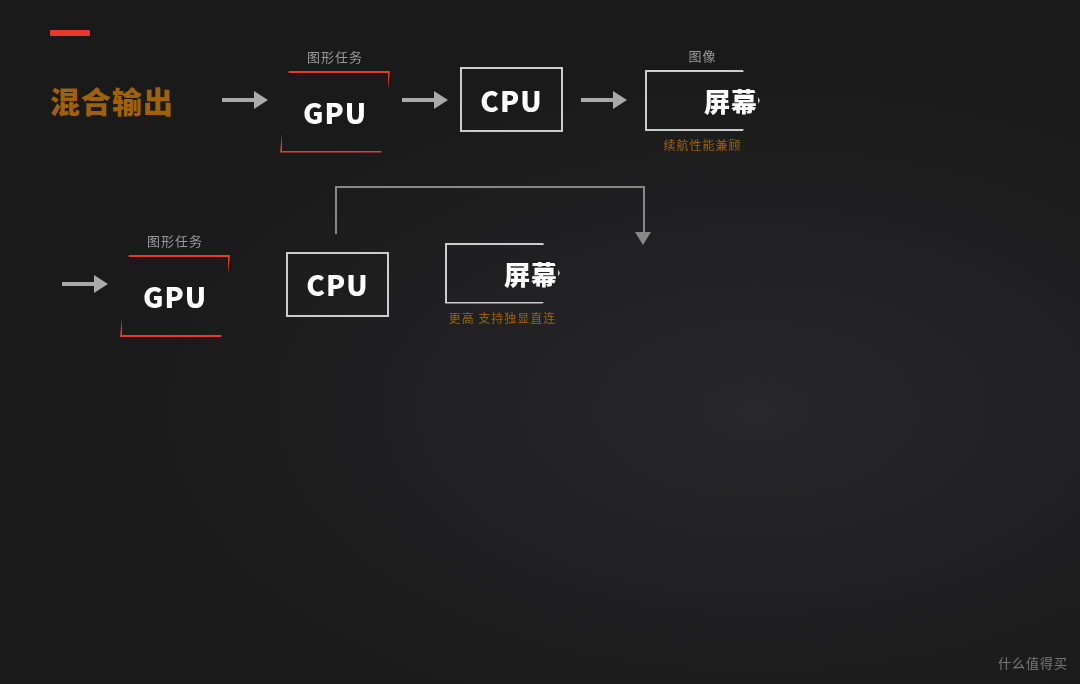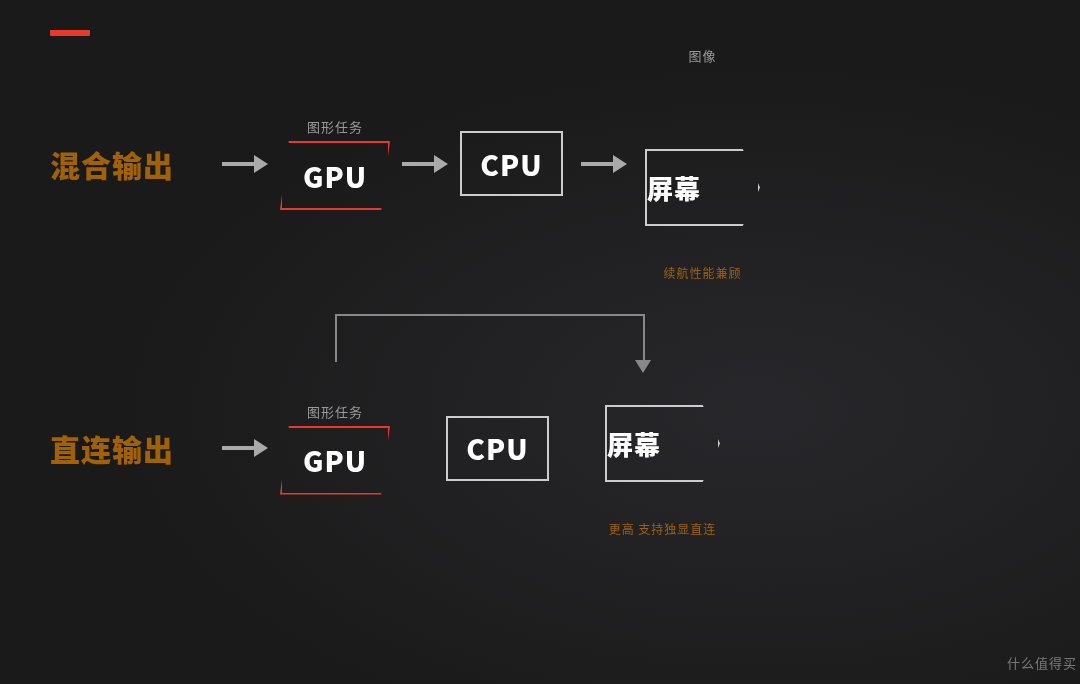--- a/index.html
+++ b/index.html
@@ -109,21 +109,21 @@
     .box-label-top {
       font-size: 13px;
       color: #999999;
       margin-bottom: 5px;
       letter-spacing: 1px;
     }
 
     .gpu-box {
       position: relative;
       width: 110px;
-      height: 69px;
+      height: 82px;
       border: 2.5px solid #e8392a;
       background: transparent;
       display: flex;
       align-items: center;
       justify-content: center;
       clip-path: polygon(8% 0%, 100% 0%, 92% 100%, 0% 100%);
     }
 
     .gpu-box-text {
       font-size: 28px;
@@ -157,33 +157,31 @@
       letter-spacing: 1px;
     }
 
     
     .screen-box-wrapper {
       display: flex;
       flex-direction: column;
       align-items: center;
       flex-shrink: 0;
       position: relative;
-      gap: 33px;
     }
 
     .screen-box {
       width: 115px;
-      height: 77px;
+      height: 61px;
       border: 2.5px solid #cccccc;
       background: transparent;
       display: flex;
       align-items: center;
-      justify-content: flex-start;
+      justify-content: flex-end;
       clip-path: polygon(0% 0%, 85% 0%, 100% 50%, 85% 100%, 0% 100%);
-      margin-top: 46px;
     }
 
     .screen-box-text {
       font-size: 26px;
       font-weight: 900;
       color: #ffffff;
       letter-spacing: 1px;
     }
 
     .screen-sublabel {
@@ -226,21 +224,21 @@
       height: 0;
       border-left: 8px solid transparent;
       border-right: 8px solid transparent;
       border-top: 13px solid #888888;
     }
 
     
     .watermark {
       position: absolute;
       bottom: 12px;
-      right: 3px;
+      right: 12px;
       font-size: 13px;
       color: rgba(255,255,255,0.4);
       letter-spacing: 1px;
     }
   </style>
 </head>
 <body>
 
 <div class="bg-decoration"></div>
 
@@ -294,21 +292,20 @@
     </div>
 
     <div class="row-wrapper">
 
       <div class="direct-bypass">
         <div class="direct-bypass-arrow"></div>
       </div>
 
       <div class="direct-diagram-row">
 
-        <div class="row-label">直连输出</div>
 
         <div class="arrow">
           <div class="arrow-body"></div>
           <div class="arrow-head"></div>
         </div>
 
         <div class="gpu-box-wrapper">
           <span class="box-label-top">图形任务</span>
           <div class="gpu-box">
             <span class="gpu-box-text">GPU</span>

